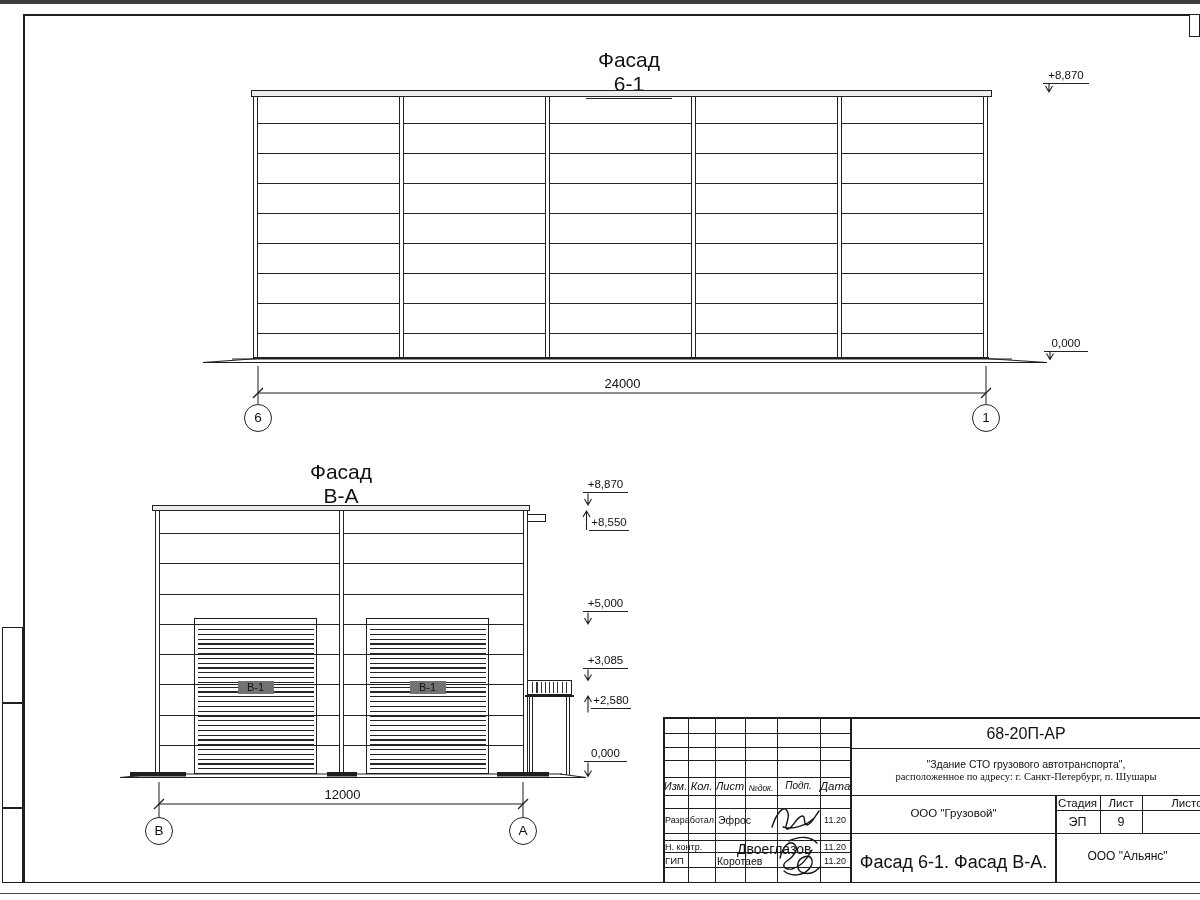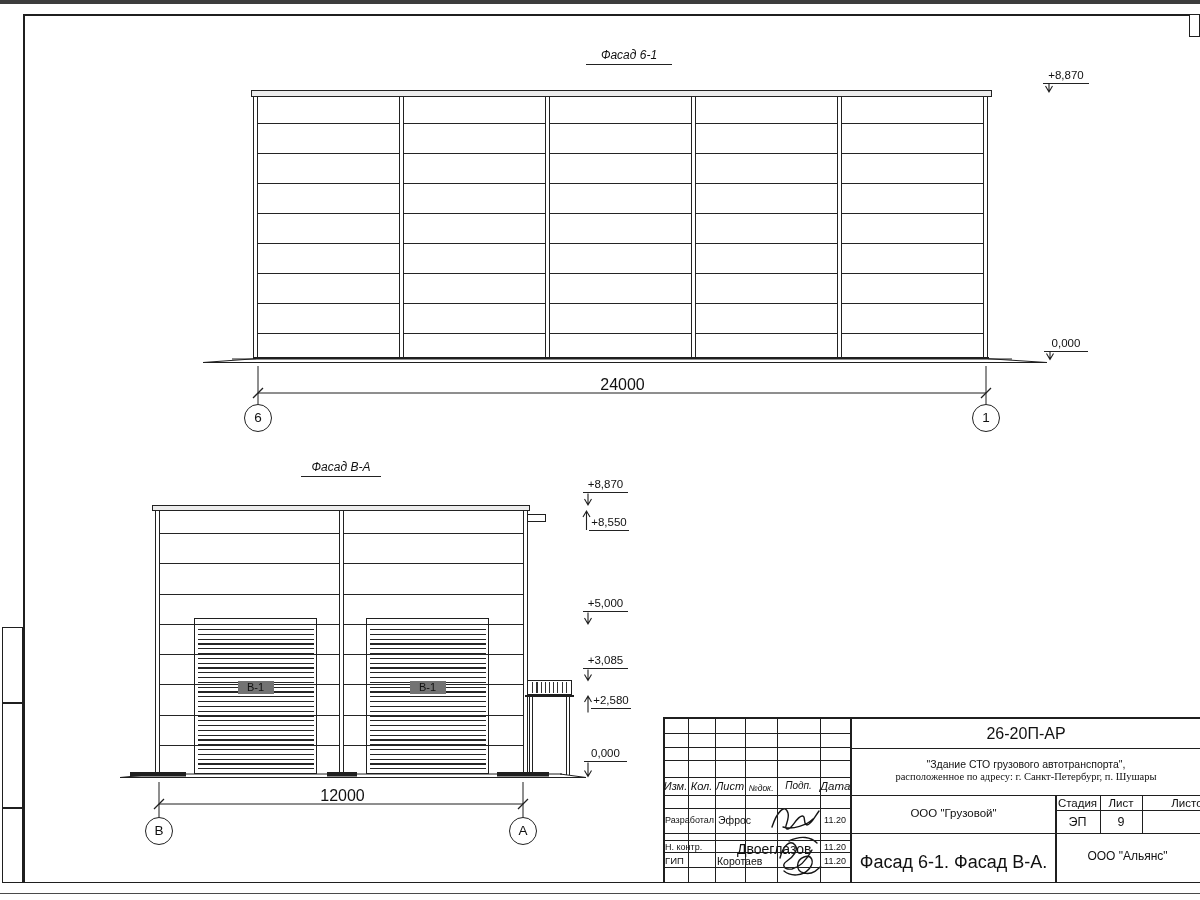--- a/index.html
+++ b/index.html
@@ -21,23 +21,23 @@
   .gridlines { position: absolute; background: repeating-linear-gradient(to bottom, #242424 0px, #242424 1px, transparent 1px, transparent 30px); }
   .gridlines2 { position: absolute; background: repeating-linear-gradient(to bottom, #242424 0px, #242424 1px, transparent 1px, transparent 30.3px); }
   .door { position: absolute; border: 1.4px solid #1f1f1f; padding: 2.5px;
           background: repeating-linear-gradient(to bottom, #242424 0 1.1px, transparent 1.1px 4.8px);
           background-clip: content-box; }
   .doorlabel { position: absolute; background: #737373; font-size: 11px; text-align: center; line-height: 13px; }
   .circle { position: absolute; width: 28px; height: 28px; border: 1.2px solid #222; border-radius: 50%;
             text-align: center; line-height: 26px; font-size: 13.5px; background: #fff; }
   .elev { position: absolute; font-size: 11.5px; line-height: 13px; height: 15px;
           border-bottom: 1.1px solid #222; text-align: center; }
-  .ftitle { position: absolute; font-size: 12px; font-style: italic; text-align: center;
+  .ftitle { position: absolute; font-size: 21px; text-align: center;
             border-bottom: 1.2px solid #222; padding-bottom: 2px; }
-  .dimtxt { position: absolute; font-size: 16px; text-align: center; }
+  .dimtxt { position: absolute; font-size: 13px; text-align: center; }
   .tb { font-size: 12px; }
   svg.overlay { position: absolute; left: 0; top: 0; pointer-events: none; }
 </style>
 </head>
 <body>
 
 <div class="sheet">
 
   <div class="abs" style="left:0;top:0;width:1200px;height:4px;background:#3d3d3d;"></div>
   <div class="hl hl2" style="left:23px;top:14px;width:1177px;"></div>
@@ -192,21 +192,21 @@
     <div class="txt ctr" style="left:821px;top:815px;width:28px;font-size:9px;">11.20</div>
 
     <div class="txt" style="left:665px;top:842px;font-size:9px;">Н. контр.</div>
     <div class="txt" style="left:717px;top:841px;font-size:14px;padding-left:20px;">Двоеглазов</div>
     <div class="txt ctr" style="left:821px;top:842px;width:28px;font-size:9px;background:#fff;">11.20</div>
 
     <div class="txt" style="left:665px;top:855px;font-size:9.5px;">ГИП</div>
     <div class="txt" style="left:717px;top:855px;font-size:10.5px;">Коротаев</div>
     <div class="txt ctr" style="left:821px;top:856px;width:28px;font-size:9px;background:#fff;">11.20</div>
 
-    <div class="txt ctr" style="left:852px;top:725px;width:348px;font-size:16px;">26-20П-АР</div>
+    <div class="txt ctr" style="left:852px;top:725px;width:348px;font-size:16px;">68-20П-АР</div>
     <div class="txt ctr" style="left:852px;top:758px;width:348px;font-size:10.5px;">"Здание СТО грузового автотранспорта",</div>
     <div class="txt ctr" style="left:852px;top:771px;width:348px;font-size:10.5px;font-family:Liberation Serif, serif;">расположенное по адресу: г. Санкт-Петербург, п. Шушары</div>
     <div class="txt ctr" style="left:852px;top:807px;width:203px;font-size:11.5px;">ООО "Грузовой"</div>
 
     <div class="txt ctr" style="left:1055px;top:797px;width:45px;font-size:11.5px;">Стадия</div>
     <div class="txt ctr" style="left:1100px;top:797px;width:42px;font-size:11.5px;">Лист</div>
     <div class="txt ctr" style="left:1142px;top:797px;width:96px;font-size:11.5px;">Листов</div>
     <div class="txt ctr" style="left:1055px;top:815px;width:45px;font-size:12.5px;">ЭП</div>
     <div class="txt ctr" style="left:1100px;top:815px;width:42px;font-size:12.5px;">9</div>
 

